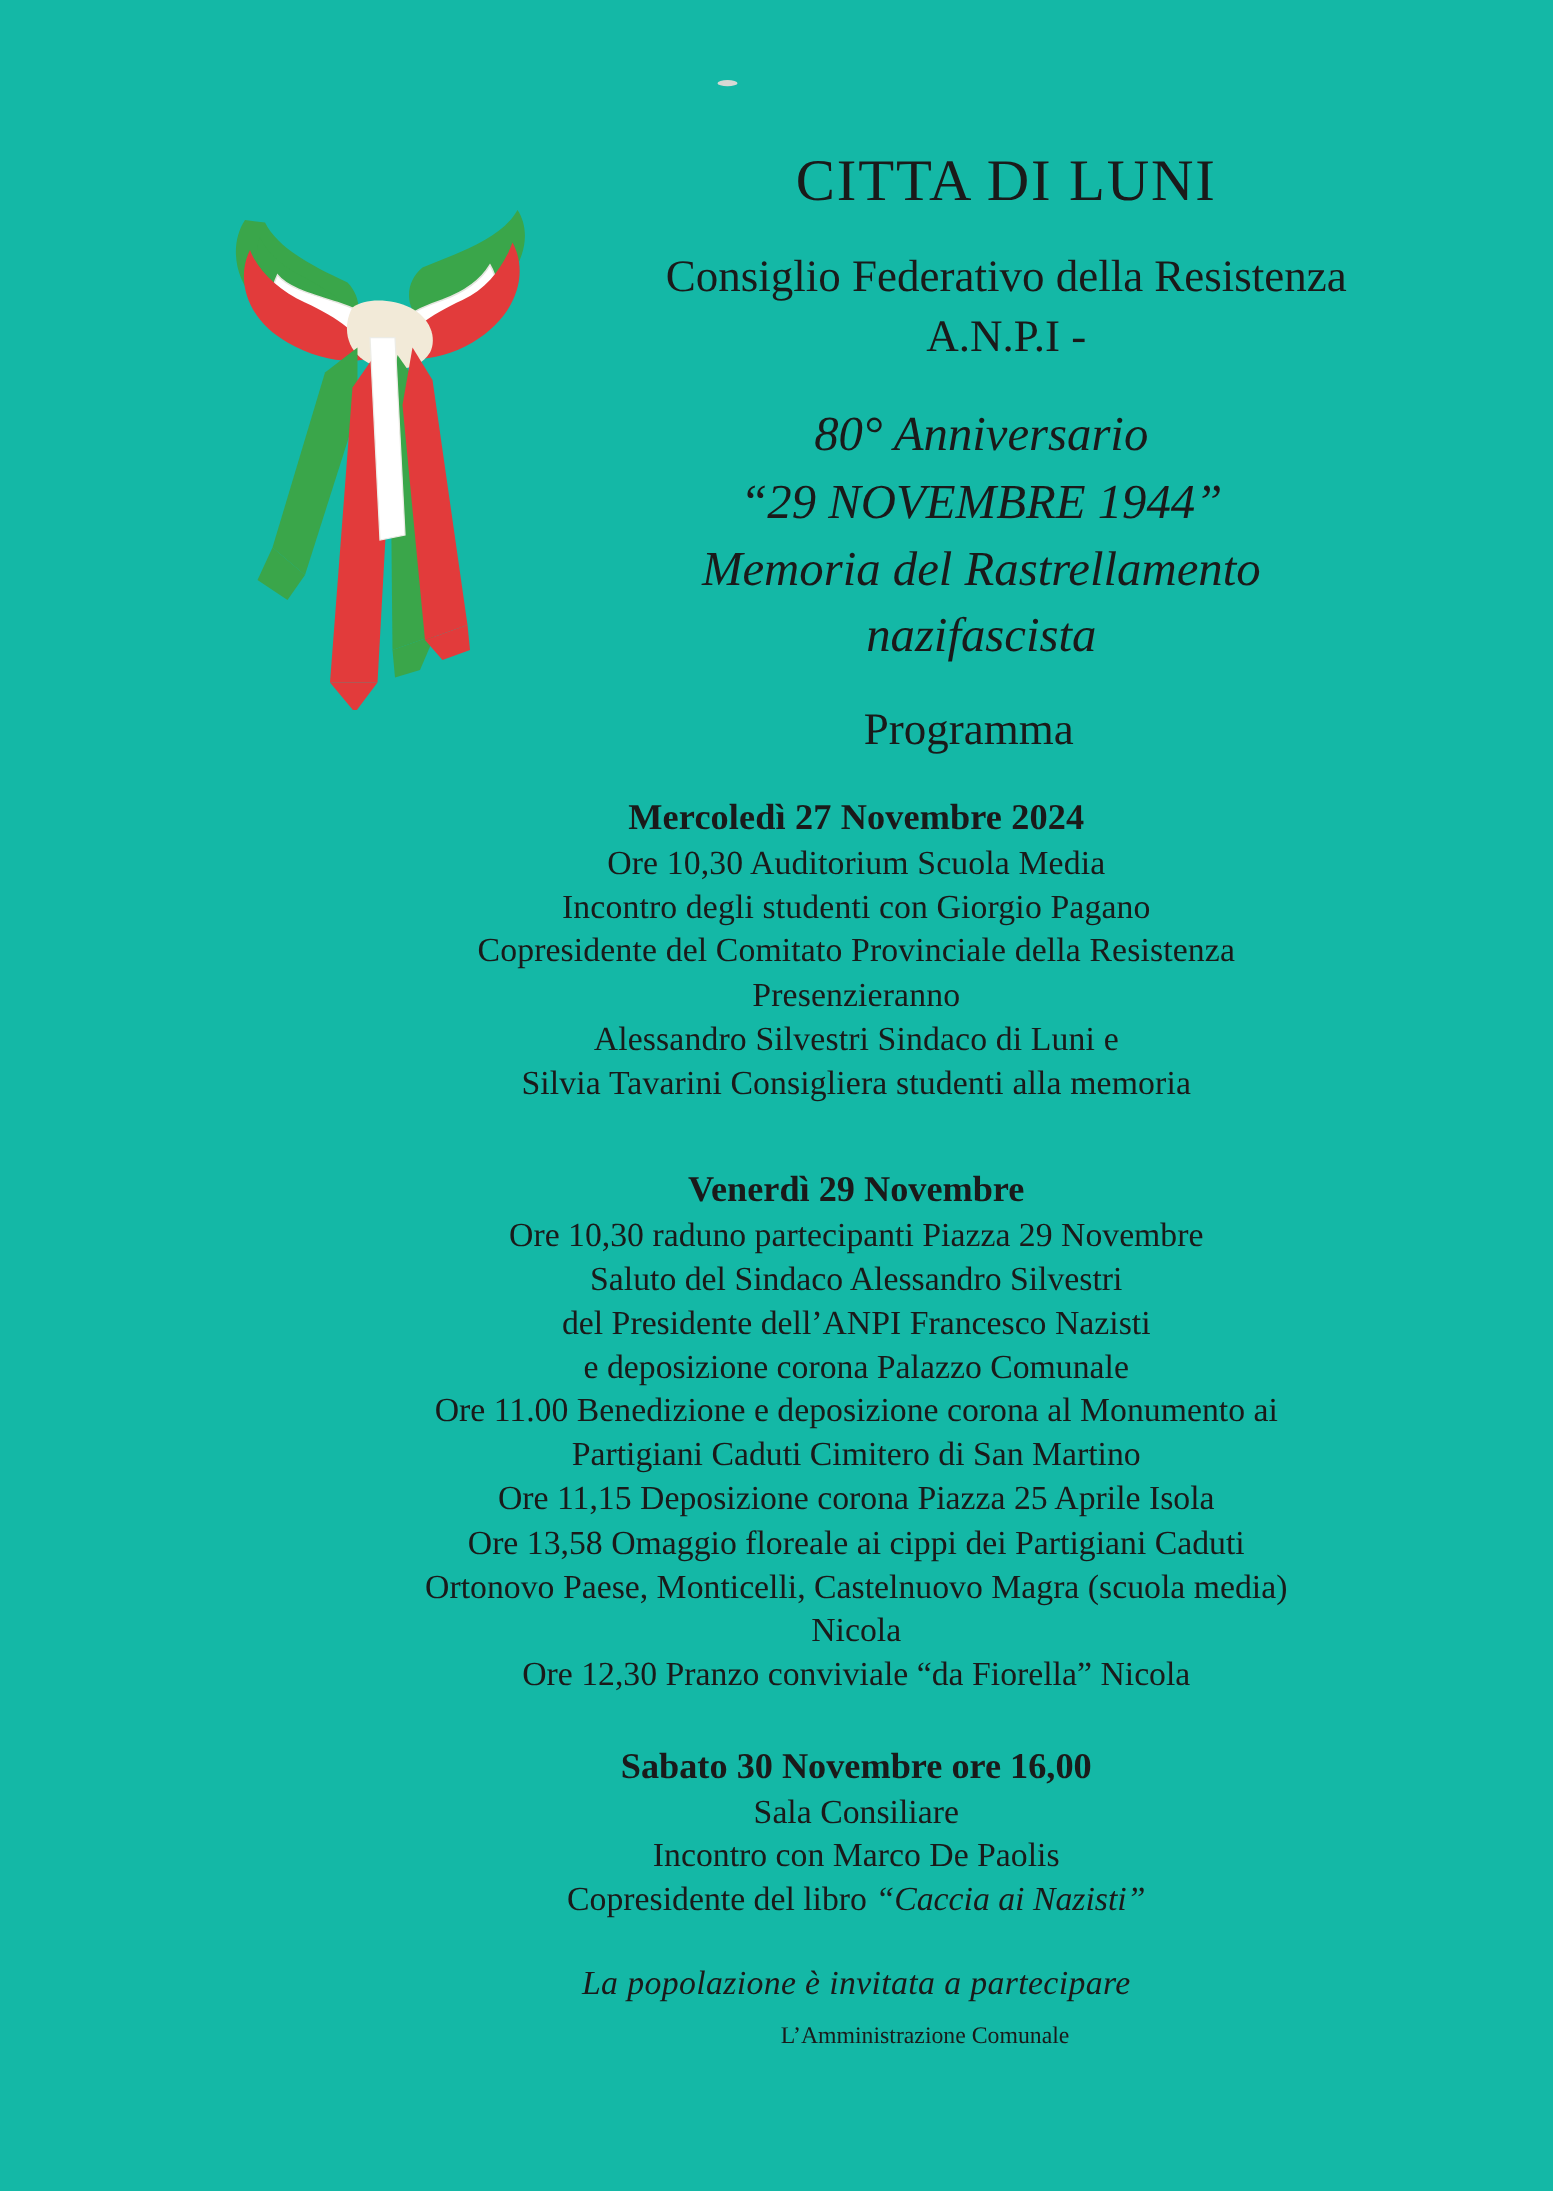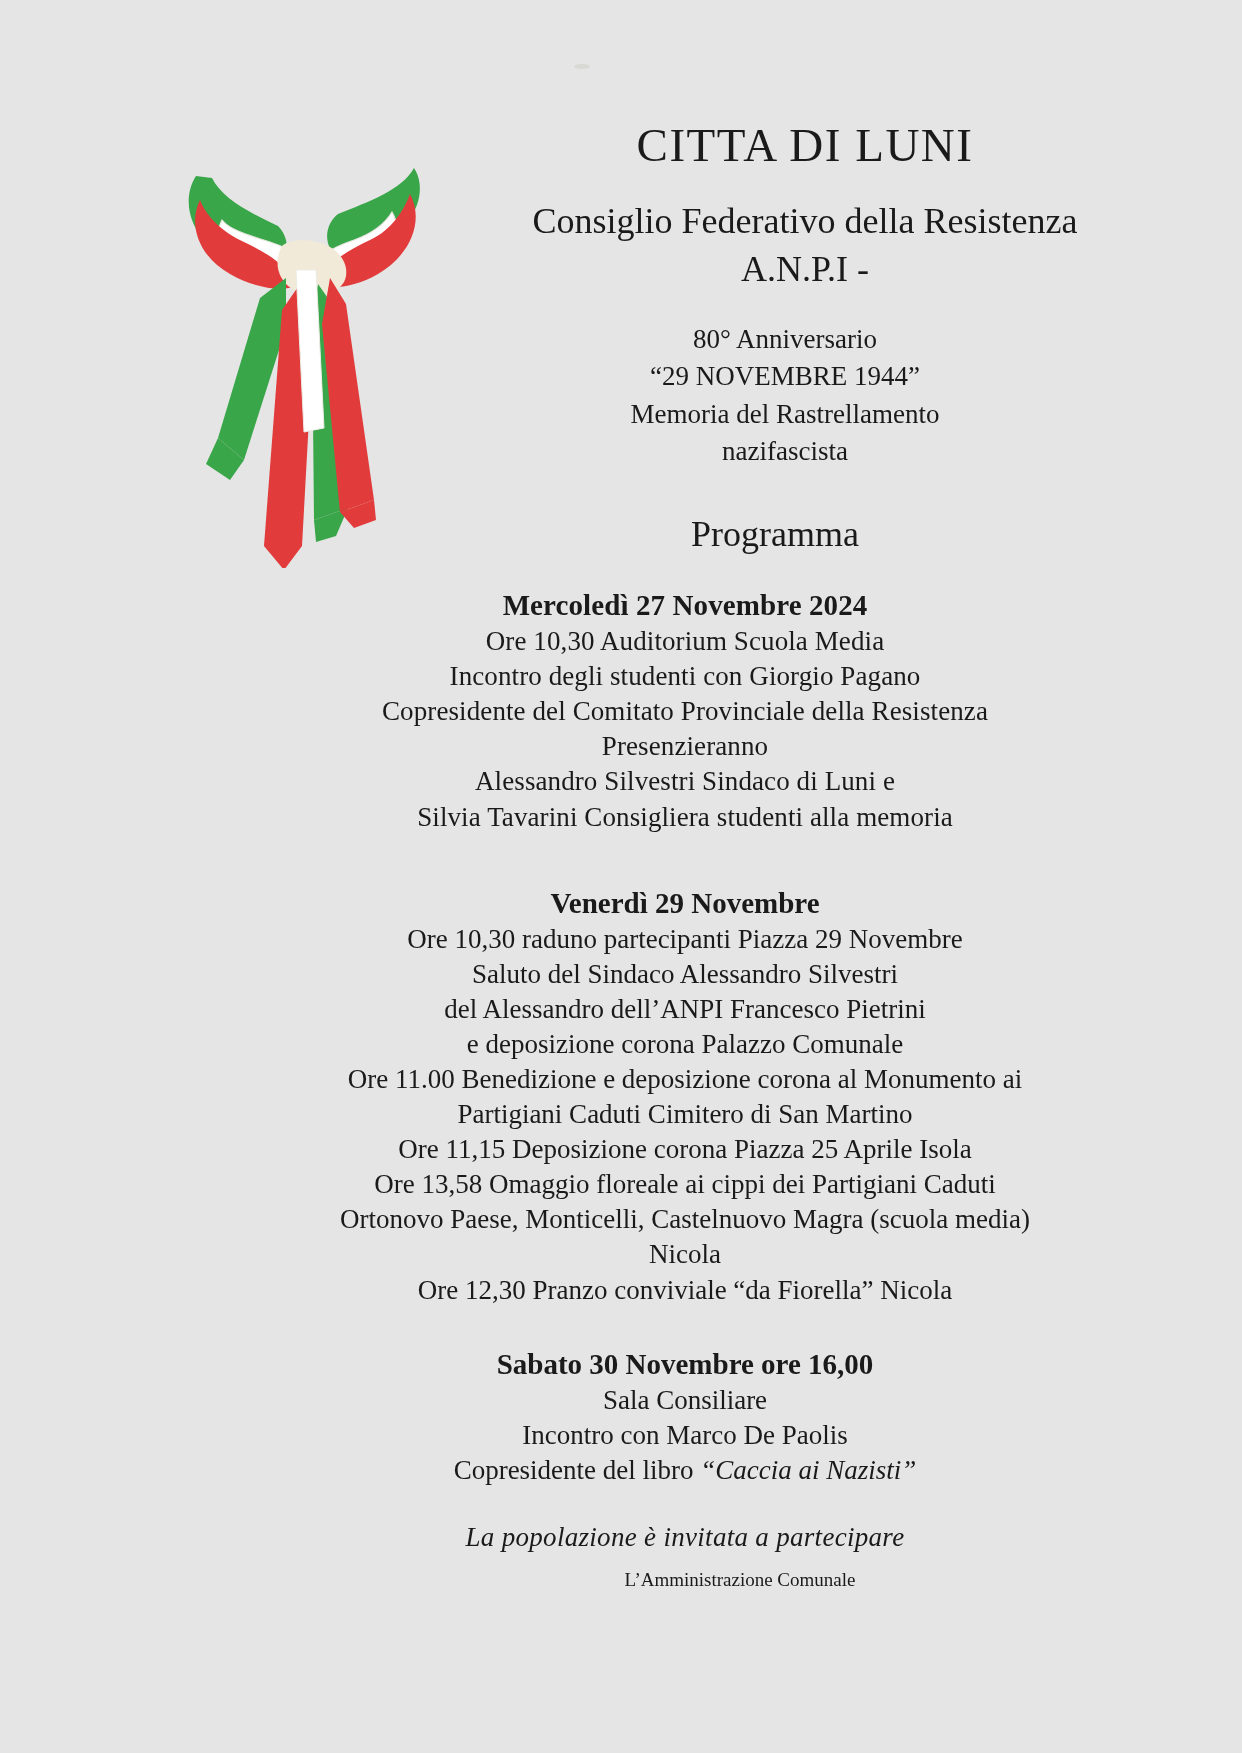--- a/index.html
+++ b/index.html
@@ -13,21 +13,21 @@
     position: relative;
     font-family: "Liberation Serif", serif;
     color: #1a1a1a;
     overflow: hidden;
   }
 
   
   .page {
     position: absolute;
     inset: 0;
-    background: #e5e5e5;
+    background: #14b8a6;
   }
 
   
   .ribbon {
     position: absolute;
     left: 178px;
     top: 128px;
     width: 260px;
     height: 440px;
   }
@@ -51,24 +51,25 @@
   }
 
   .subtitle {
     font-size: 36px;
     line-height: 1.32;
     padding-left: 240px;
     margin-bottom: 28px;
   }
 
   .anniv {
-    font-size: 27px;
+    font-size: 39px;
     line-height: 1.38;
     padding-left: 200px;
-    margin-bottom: 43px;
+    margin-bottom: 26px;
+    font-style: italic;
   }
 
   .programma {
     font-size: 36px;
     padding-left: 180px;
     margin-bottom: 34px;
   }
 
   .block { margin-bottom: 26px; }
   .block-head {
@@ -174,21 +175,21 @@
       <div class="line">Alessandro Silvestri  Sindaco di Luni e</div>
       <div class="line">Silvia Tavarini Consigliera studenti alla memoria</div>
     </div>
 
     <div class="spacer-md"></div>
 
     <div class="block block-2">
       <div class="block-head">Venerdì 29 Novembre</div>
       <div class="line">Ore 10,30 raduno partecipanti Piazza 29 Novembre</div>
       <div class="line">Saluto del Sindaco Alessandro Silvestri</div>
-      <div class="line">del Alessandro dell’ANPI Francesco Pietrini</div>
+      <div class="line">del Presidente dell’ANPI Francesco Nazisti</div>
       <div class="line">e deposizione corona Palazzo Comunale</div>
       <div class="line">Ore 11.00 Benedizione e deposizione  corona al Monumento ai</div>
       <div class="line">Partigiani Caduti Cimitero di San Martino</div>
       <div class="line">Ore 11,15 Deposizione corona Piazza 25 Aprile Isola</div>
       <div class="line">Ore 13,58 Omaggio floreale ai cippi dei Partigiani Caduti</div>
       <div class="line">Ortonovo Paese, Monticelli, Castelnuovo Magra (scuola media)</div>
       <div class="line">Nicola</div>
       <div class="line">Ore 12,30 Pranzo conviviale “da Fiorella” Nicola</div>
     </div>
 

